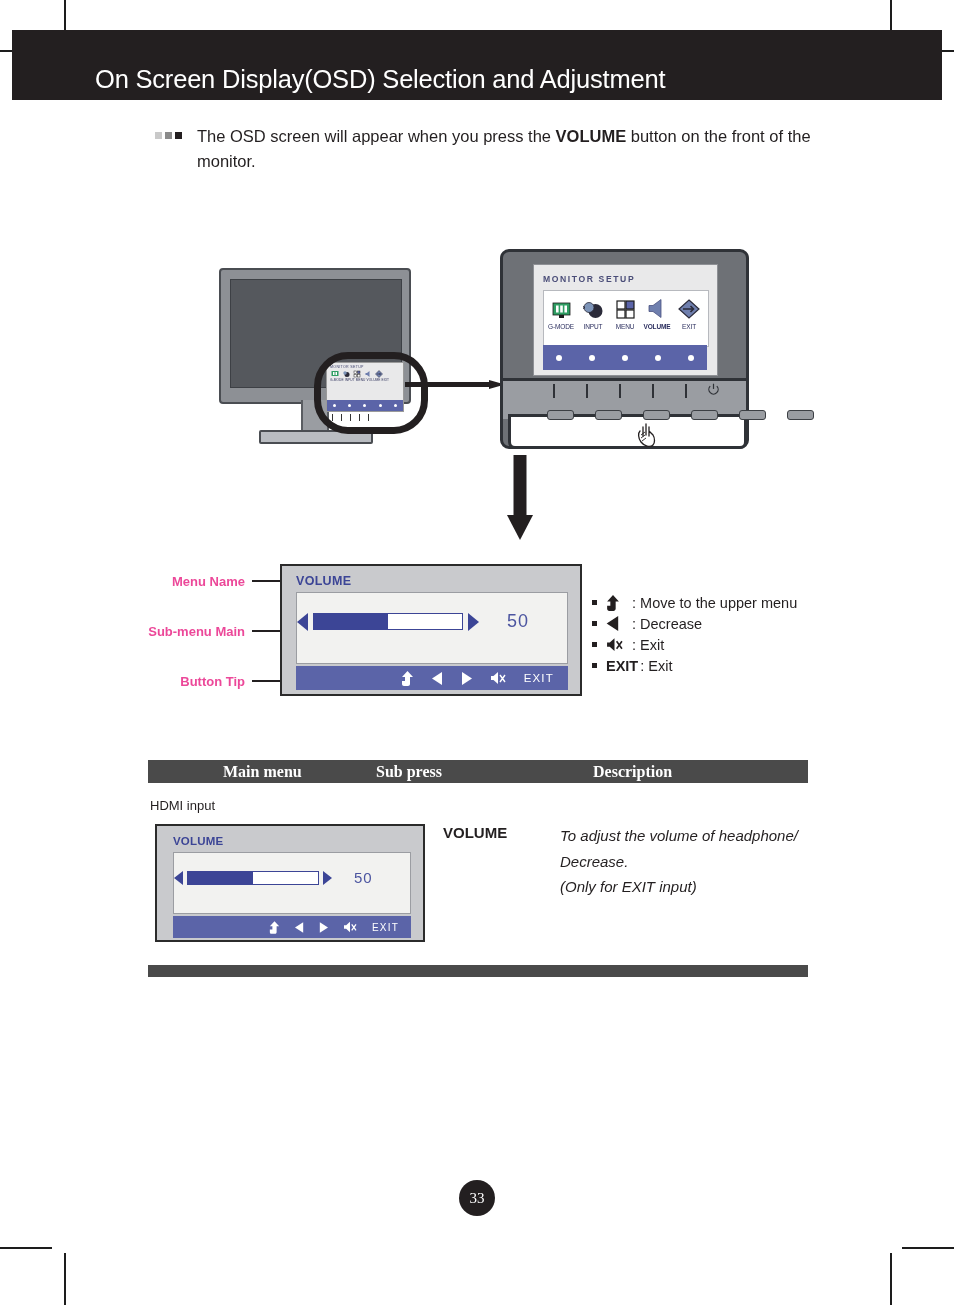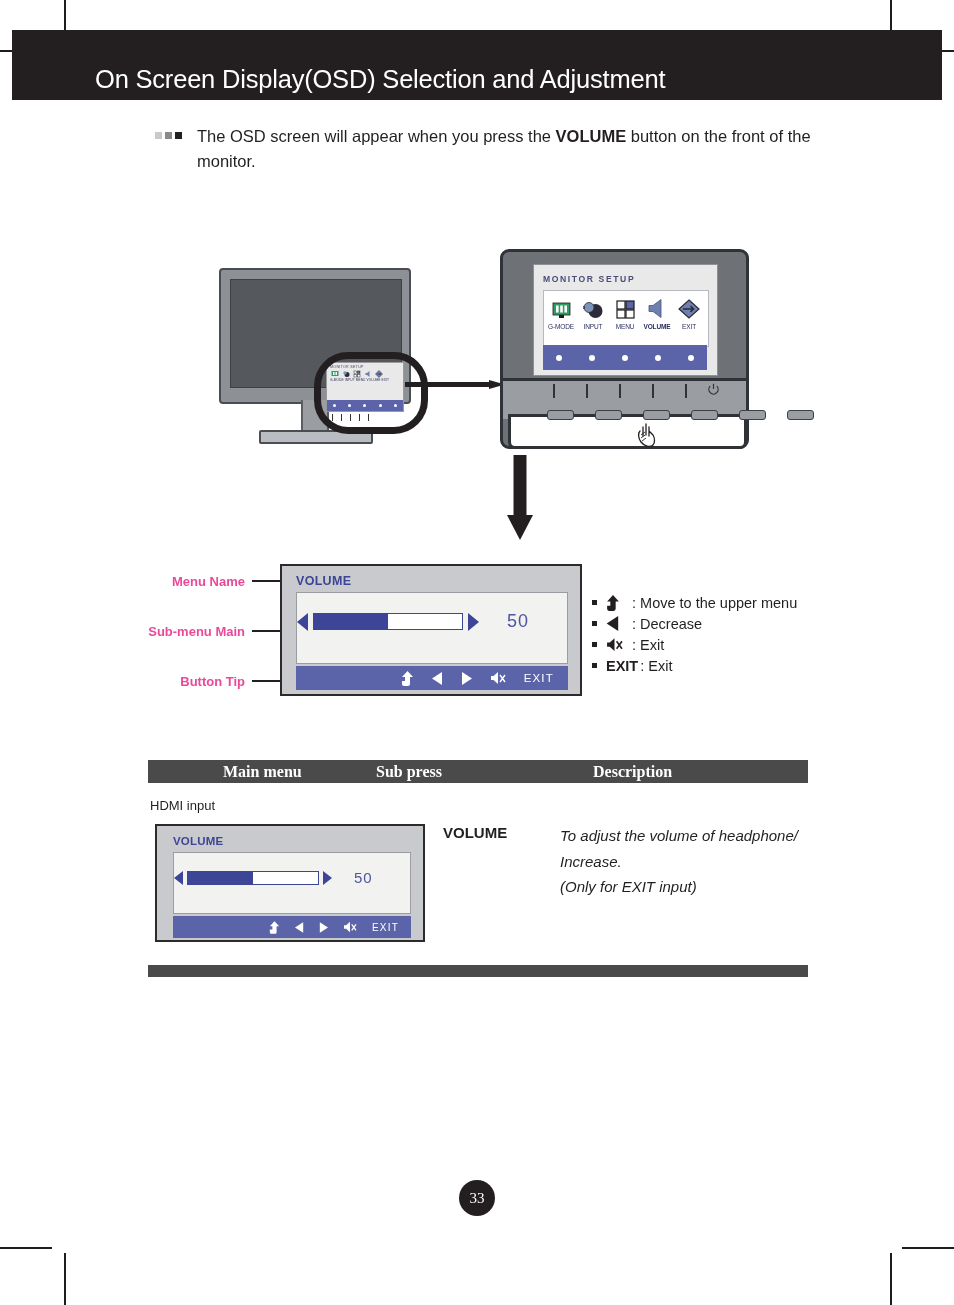--- a/index.html
+++ b/index.html
@@ -641,19 +641,19 @@
         <path d="M10 4 L15 11 M15 4 L10 11" stroke="#ffffff" stroke-width="1.5"></path>
       </svg>
     </span>
     <span class="tip-exit sm">EXIT</span>
   </div>
 </div>
 
 <div id="row-sub">VOLUME</div>
 <div id="row-desc">
   <div>To adjust the volume of headphone/</div>
-  <div>Increase.</div>
+  <div>Decrease.</div>
   <div>(Only for EXIT input)</div>
 </div>
 
 <div id="bottom-rule"></div>
 
 <div id="page-num">33</div>
 
 </body></html>

